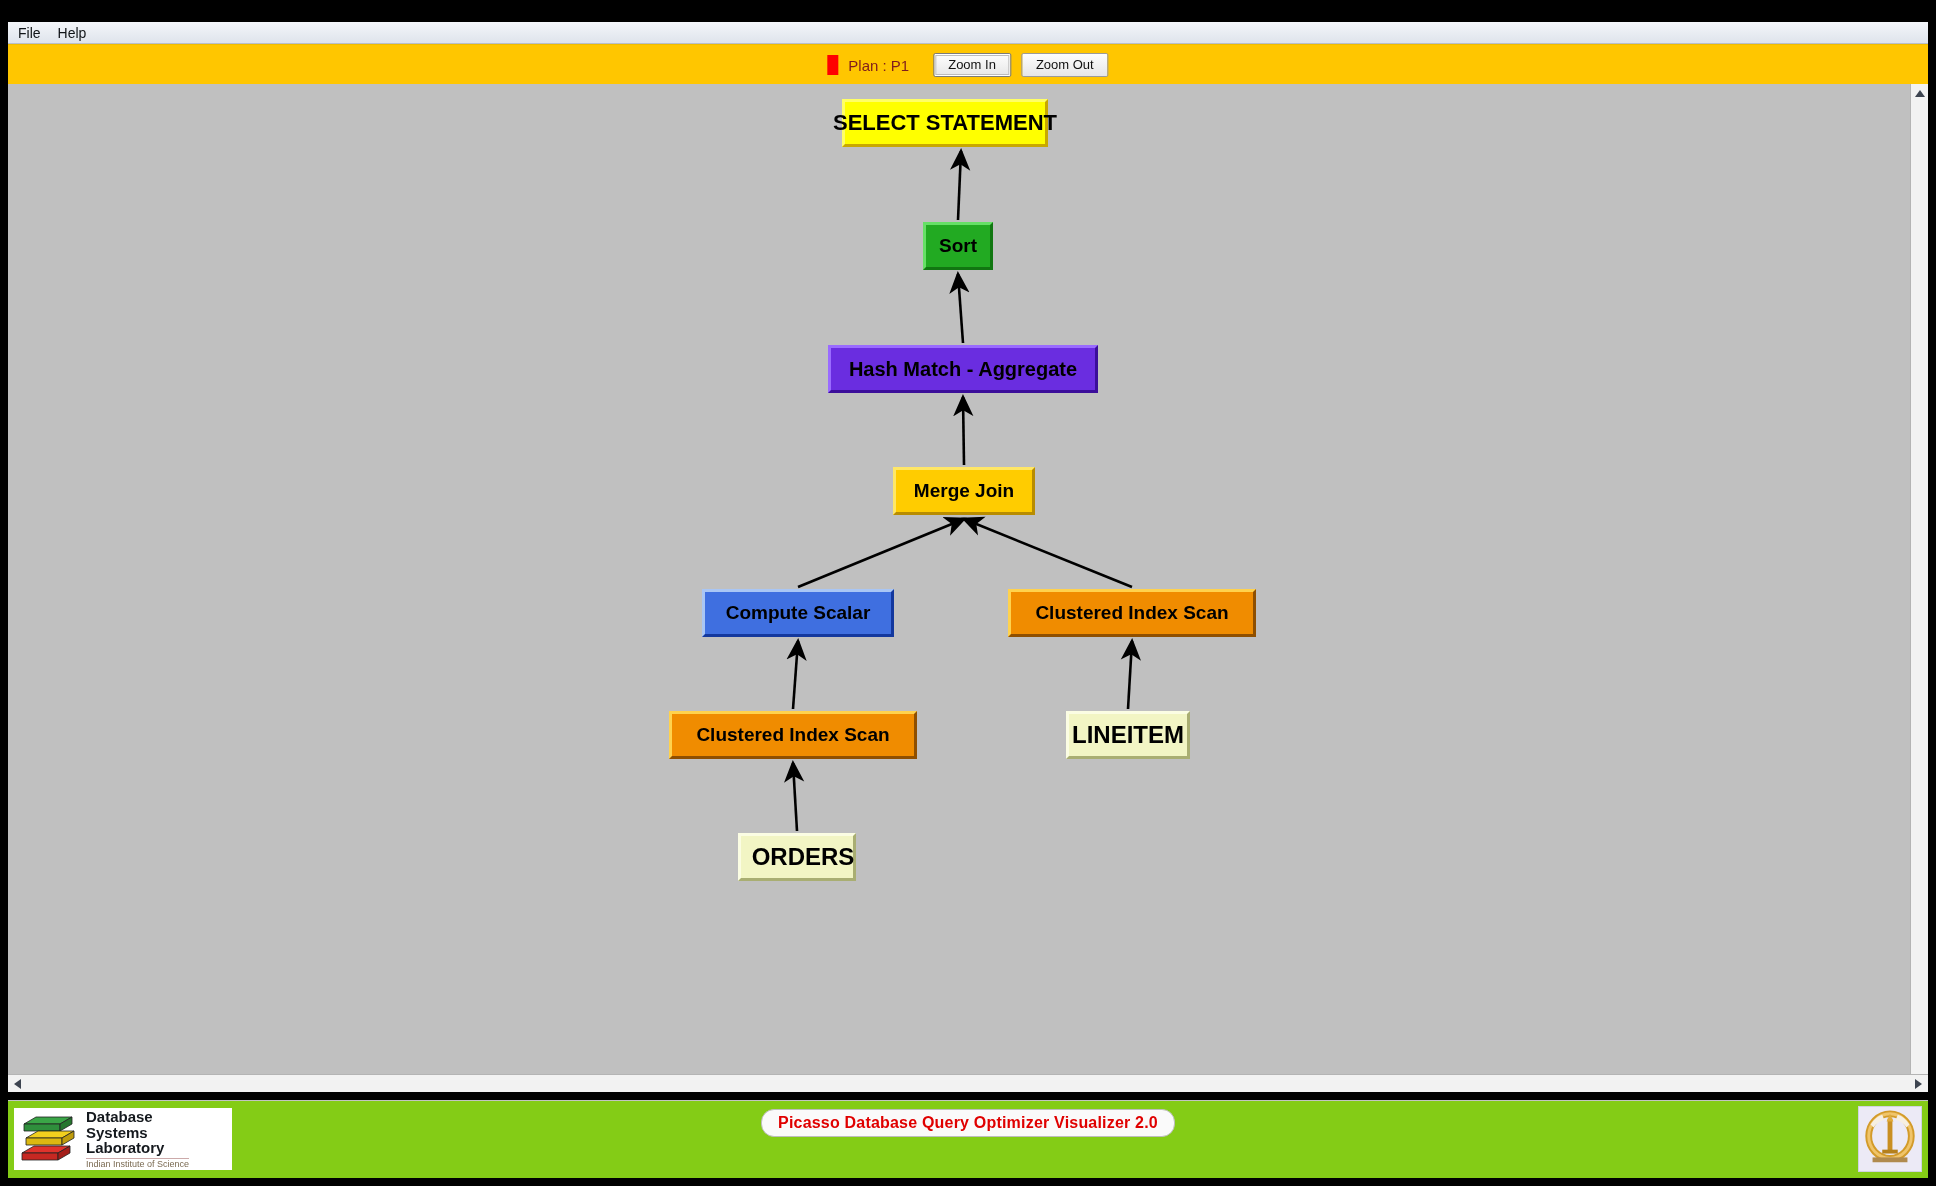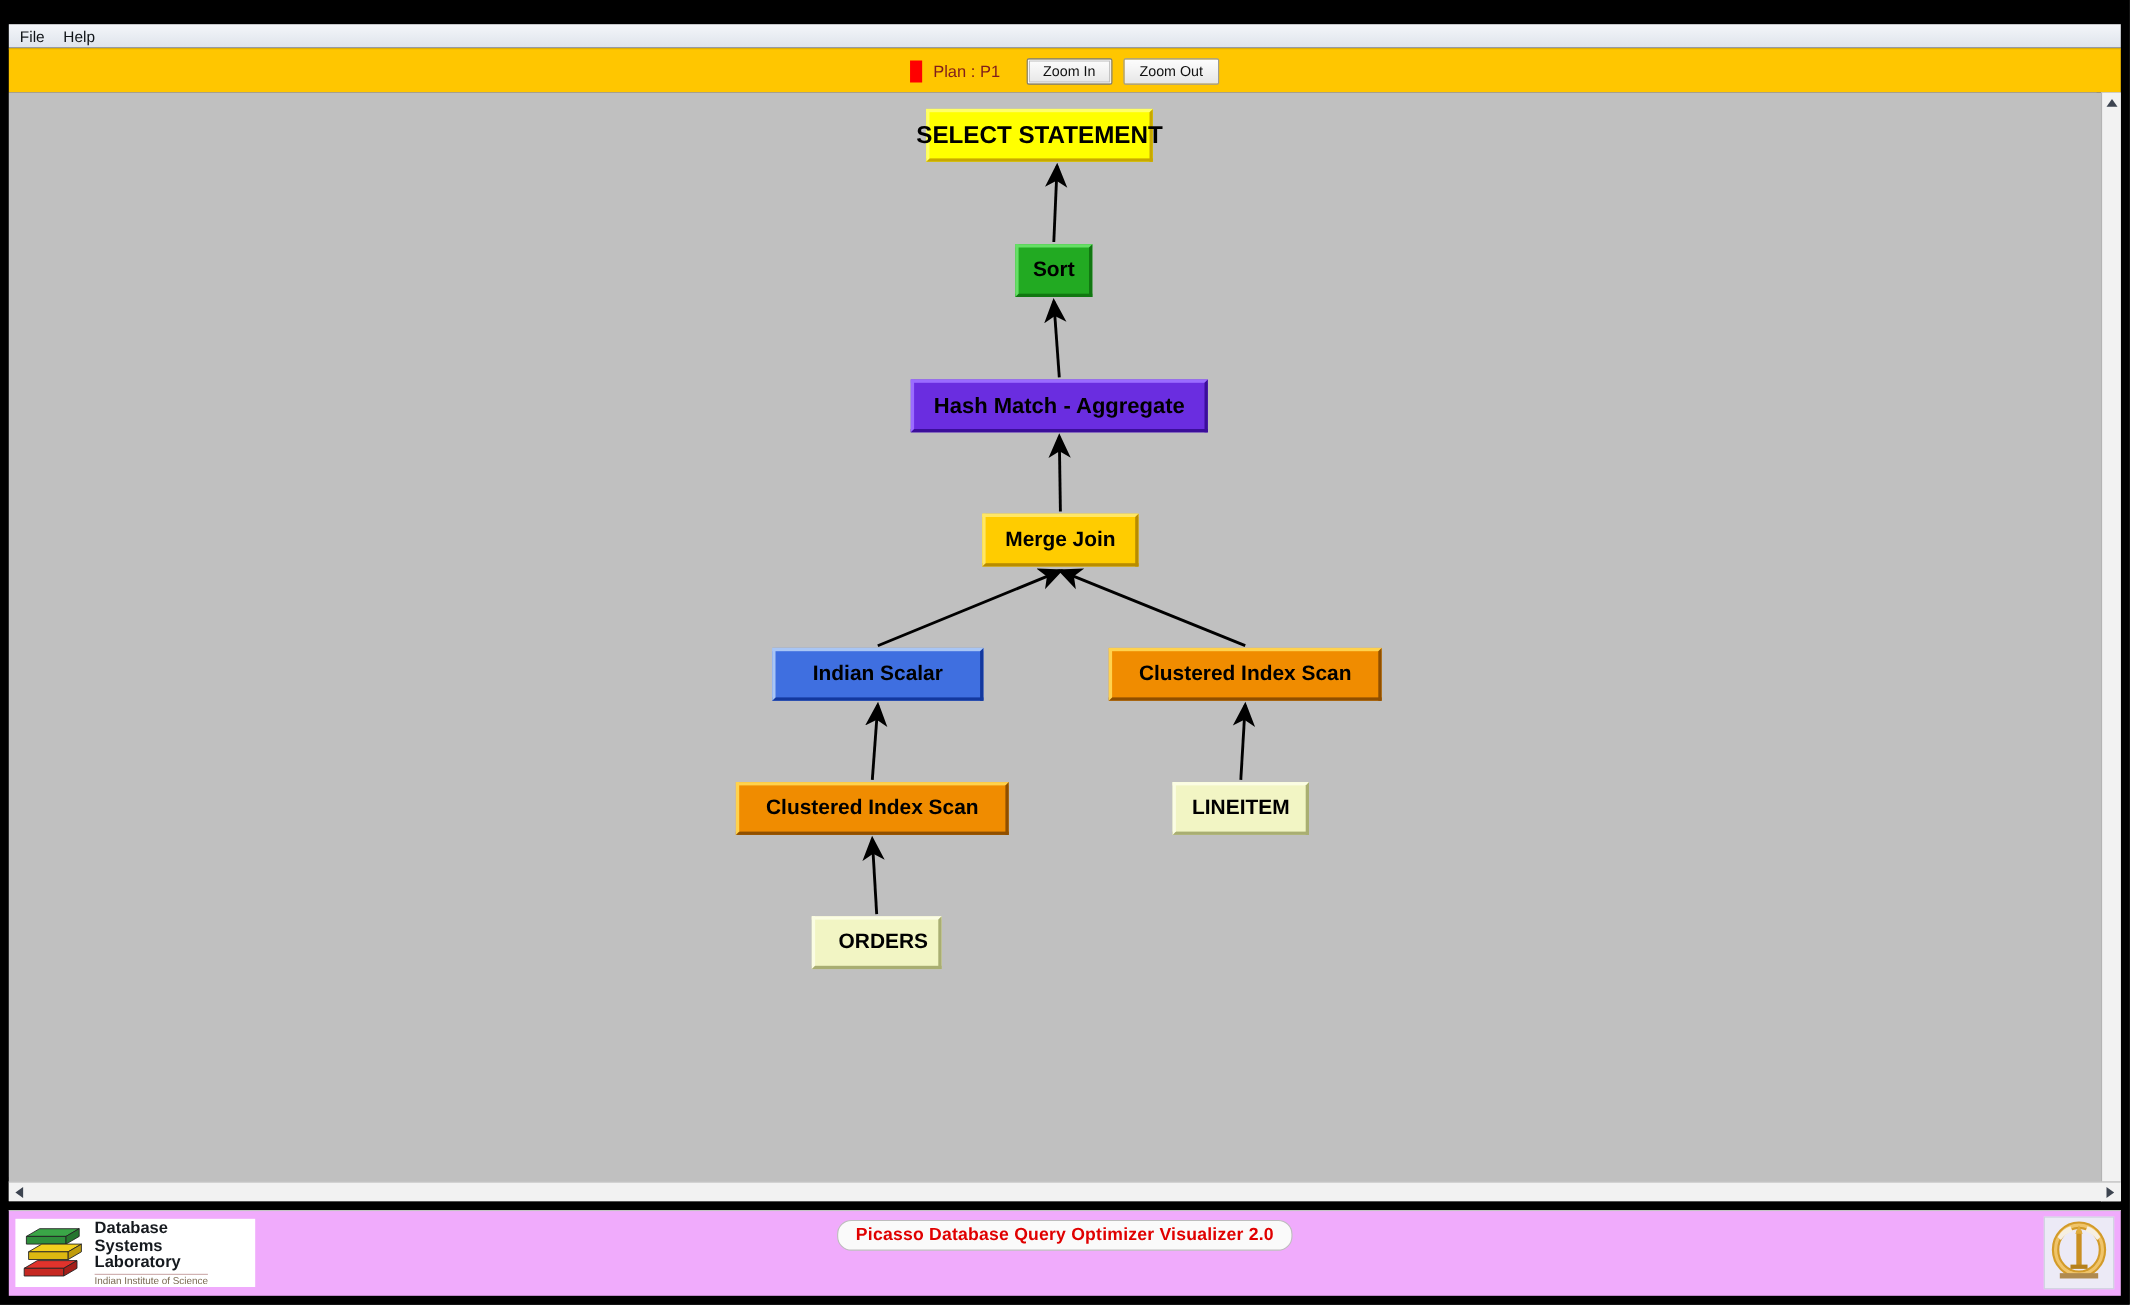--- a/index.html
+++ b/index.html
@@ -170,21 +170,21 @@
     border-right: 3px solid #8f4f00;
     border-bottom: 3px solid #8f4f00;
     font-size: 19px;
   }
   .n-relation {
     background: #f2f5c4;
     border-top: 3px solid #fbfde3;
     border-left: 3px solid #fbfde3;
     border-right: 3px solid #a9ae72;
     border-bottom: 3px solid #a9ae72;
-    font-size: 19px;
+    font-size: 24px;
   }
 
   
   .edges {
     position: absolute;
     left: 0; top: 0;
     width: 1898px;
     height: 986px;
     z-index: 1;
     pointer-events: none;
@@ -243,21 +243,21 @@
     border-left: 7px solid #3d4450;
   }
 
   
   .footer {
     position: absolute;
     left: 8px;
     bottom: 8px;
     width: 1920px;
     height: 78px;
-    background: #f0abfc;
+    background: #84cc16;
     border-top: 1px solid #c3c3c3;
     box-sizing: border-box;
     margin-top: 20px;
   }
   .footer-center {
     position: absolute;
     left: 50%;
     top: 8px;
     transform: translateX(-50%);
     text-align: center;
@@ -373,21 +373,21 @@
           <div class="node n-sort" style="left: 915px; top: 138px; width: 70px; height: 48px;">
             <span class="lbl">Sort</span>
           </div>
           <div class="node n-hash" style="left: 820px; top: 261px; width: 270px; height: 48px;">
             <span class="lbl">Hash Match - Aggregate</span>
           </div>
           <div class="node n-merge" style="left: 885px; top: 383px; width: 142px; height: 48px;">
             <span class="lbl">Merge Join</span>
           </div>
           <div class="node n-compute" style="left: 694px; top: 505px; width: 192px; height: 48px;">
-            <span class="lbl">Indian Scalar</span>
+            <span class="lbl">Compute Scalar</span>
           </div>
           <div class="node n-scan" style="left: 1000px; top: 505px; width: 248px; height: 48px;">
             <span class="lbl">Clustered Index Scan</span>
           </div>
           <div class="node n-scan" style="left: 661px; top: 627px; width: 248px; height: 48px;">
             <span class="lbl">Clustered Index Scan</span>
           </div>
           <div class="node n-relation" style="left: 1058px; top: 627px; width: 124px; height: 48px;">
             <span class="lbl">LINEITEM</span>
           </div>

